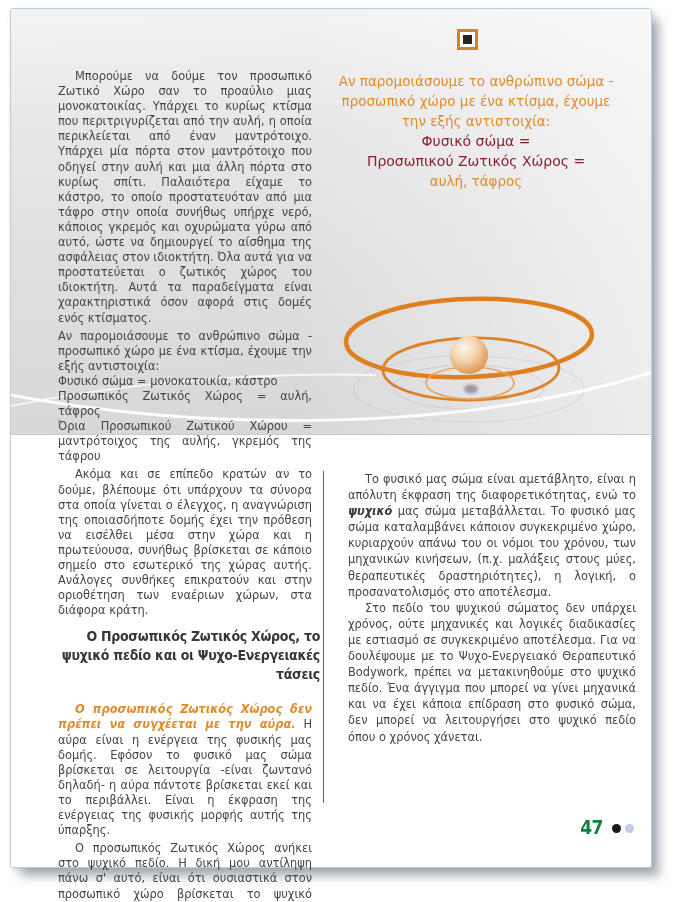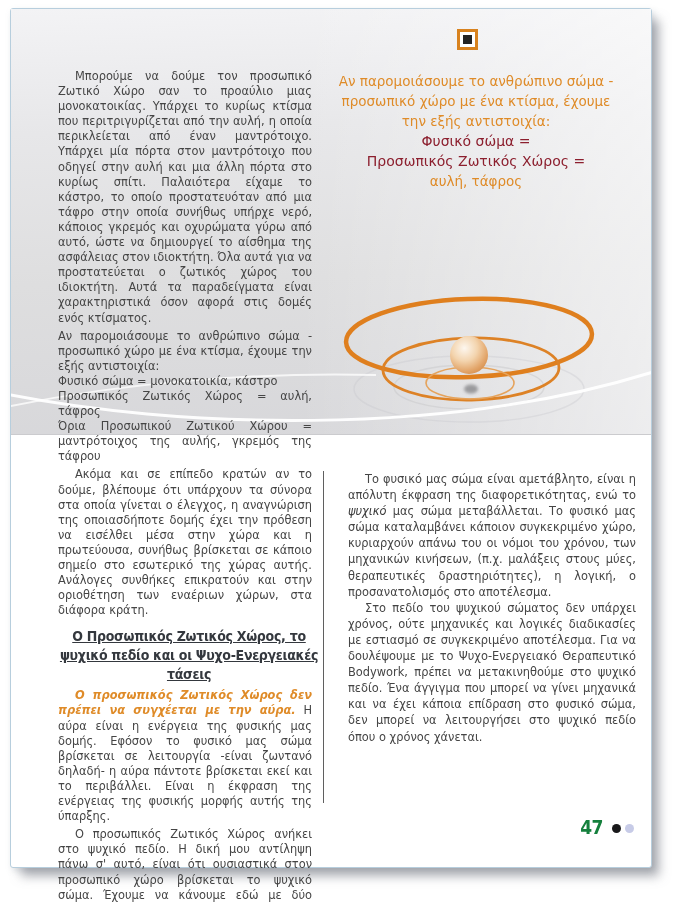--- a/index.html
+++ b/index.html
@@ -32,36 +32,36 @@
   .hdr-icon .sq{width:9px;height:9px;background:#242424;}
   
   .col-left{
     position:absolute;left:47px;top:60px;width:262px;
     font-size:11.4px;line-height:15.1px;color:#454545;text-align:justify;
   }
   .col-left p{margin:0 8px 3px 0;}
   .indent{text-indent:17px;}
   .preline{white-space:pre-line;}
   .heading{
-    margin:9px 0 4px 0;font-size:14px;line-height:19px;font-weight:700;
-    letter-spacing:-0.3px;font-stretch:condensed;color:#34383e;text-align:center;text-decoration:underline;
+    margin:9px 0 18px 0;font-size:14px;line-height:19px;font-weight:700;
+    letter-spacing:-0.3px;font-stretch:condensed;color:#34383e;text-align:right;
   }
   .lead-orange{color:#df8b28;font-weight:700;font-style:italic;}
   .divider{position:absolute;left:312px;top:462px;width:1px;height:332px;background:#5f5f5f;}
   .col-right-top{
     position:absolute;left:320px;top:62px;width:290px;
     text-align:center;font-size:13.5px;line-height:20px;color:#df8b28;
   }
   .col-right-top .eq-label{color:#8c1f2e;font-weight:400;font-size:14px;}
   .col-right-bottom{
     position:absolute;left:337px;top:462px;width:288px;
     font-size:11.4px;line-height:16.1px;color:#454545;text-align:justify;
   }
   .col-right-bottom p{margin:0;}
-  .bold-word{font-weight:400;font-style:italic;color:#3a3a3a;}
+  .bold-word{font-weight:700;font-style:italic;color:#3a3a3a;}
   
   .page-number{
     position:absolute;left:560px;top:807px;width:32px;text-align:right;
     font-size:19px;font-weight:700;font-stretch:condensed;letter-spacing:-0.5px;color:#15803d;
   }
   .dot{position:absolute;width:9px;height:9px;border-radius:50%;}
   .dot-dark{left:601px;top:815px;background:#19191b;}
   .dot-light{left:614px;top:815px;background:#c7cbe7;}
 </style>
 </head>
@@ -111,21 +111,21 @@
 Όρια Προσωπικού Ζωτικού Χώρου = μαντρότοιχος της αυλής, γκρεμός της τάφρου</p>
     <p class="indent">Ακόμα και σε επίπεδο κρατών αν το δούμε, βλέπουμε ότι υπάρχουν τα σύνορα στα οποία γίνεται ο έλεγχος, η αναγνώριση της οποιασδήποτε δομής έχει την πρόθεση να εισέλθει μέσα στην χώρα και η πρωτεύουσα, συνήθως βρίσκεται σε κάποιο σημείο στο εσωτερικό της χώρας αυτής. Ανάλογες συνθήκες επικρατούν και στην οριοθέτηση των εναέριων χώρων, στα διάφορα κράτη.</p>
     <h2 class="heading">Ο Προσωπικός Ζωτικός Χώρος,  το ψυχικό πεδίο και οι Ψυχο-Ενεργειακές τάσεις</h2>
     <p class="indent"><span class="lead-orange">Ο προσωπικός Ζωτικός Χώρος δεν πρέπει να συγχέεται με την αύρα.</span><span> Η αύρα είναι η ενέργεια της φυσικής μας δομής. Εφόσον το φυσικό μας σώμα βρίσκεται σε λειτουργία -είναι ζωντανό δηλαδή- η αύρα πάντοτε βρίσκεται εκεί και το περιβάλλει. Είναι η έκφραση της ενέργειας της φυσικής μορφής αυτής της ύπαρξης.</span></p>
     <p class="indent">Ο προσωπικός Ζωτικός Χώρος ανήκει στο ψυχικό πεδίο. Η δική μου αντίληψη πάνω σ' αυτό, είναι ότι ουσιαστικά στον προσωπικό χώρο βρίσκεται το ψυχικό σώμα. Έχουμε να κάνουμε εδώ με δύο διαφορετικούς κόσμους ή καλύτερα με δύο διαφορετικά πεδία. Το φυσικό μας σώμα και το ψυχικό μας σώμα.</p>
   </div>
 
   <div class="col-right-top">
     <div>Αν παρομοιάσουμε το ανθρώπινο σώμα - προσωπικό χώρο με ένα κτίσμα, έχουμε την εξής αντιστοιχία:</div>
     <div class="eq-label">Φυσικό σώμα =</div>
-    <div class="eq-label">Προσωπικός Ζωτικός Χώρος =</div>
+    <div class="eq-label">Προσωπικού Ζωτικός Χώρος =</div>
     <div>αυλή, τάφρος</div>
   </div>
 
   <div class="divider"></div>
 
   <div class="col-right-bottom">
     <p class="indent"><span>Το φυσικό μας σώμα είναι αμετάβλητο, είναι η απόλυτη έκφραση της διαφορετικότητας, ενώ το </span><span class="bold-word">ψυχικό</span><span> μας σώμα μεταβάλλεται. Το φυσικό μας σώμα καταλαμβάνει κάποιον συγκεκριμένο χώρο, κυριαρχούν απάνω του οι νόμοι του χρόνου, των μηχανικών κινήσεων, (π.χ. μαλάξεις στους μύες, θεραπευτικές δραστηριότητες), η λογική, ο προσανατολισμός στο αποτέλεσμα.</span></p>
     <p class="indent">Στο πεδίο του ψυχικού σώματος δεν υπάρχει χρόνος, ούτε μηχανικές και λογικές διαδικασίες με εστιασμό σε συγκεκριμένο αποτέλεσμα. Για να δουλέψουμε με το Ψυχο-Ενεργειακό Θεραπευτικό Bodywork, πρέπει να μετακινηθούμε στο ψυχικό πεδίο. Ένα άγγιγμα που μπορεί να γίνει μηχανικά και να έχει κάποια επίδραση στο φυσικό σώμα, δεν μπορεί να λειτουργήσει στο ψυχικό πεδίο όπου ο χρόνος χάνεται.</p>
   </div>
 

